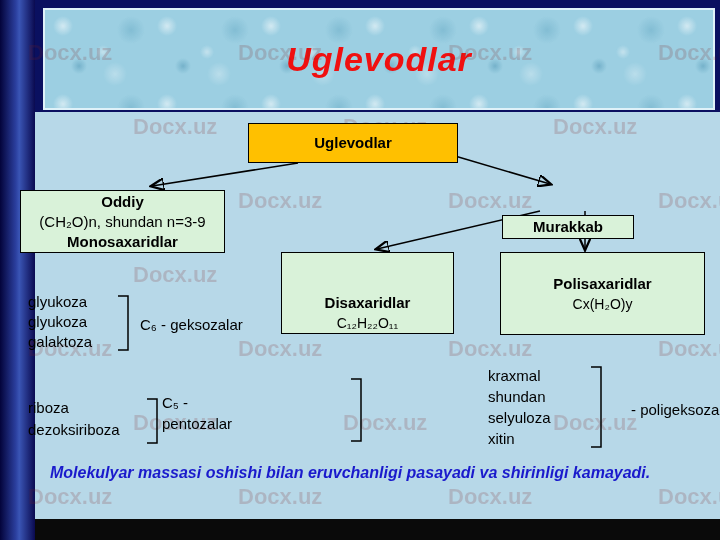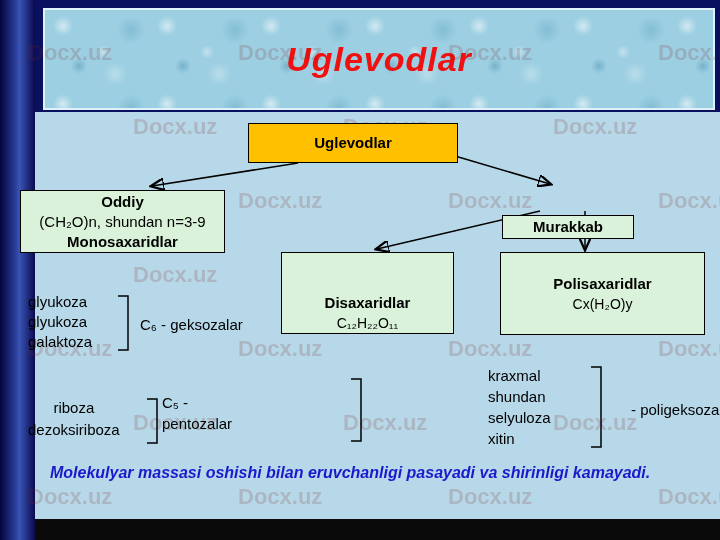--- a/index.html
+++ b/index.html
@@ -56,21 +56,21 @@
     background:var(--accent-orange,#ffc000);font-weight:bold;}
   .box-green{background:var(--box-green,#d9f2d9);}
   .box-simple{left:20px;top:190px;width:205px;height:63px;justify-content:flex-end;}
   .box-complex{left:502px;top:187px;width:132px;height:24px;font-weight:bold;margin-top:28px;}
   .box-disaccharide{left:281px;top:252px;width:173px;height:82px;justify-content:flex-end;}
   .box-polysaccharide{left:500px;top:252px;width:205px;height:83px;}
   .bold{font-weight:bold;}
   .formula{font-size:14px;}
   
   .list{position:absolute;font-size:15px;line-height:20px;white-space:nowrap;}
-  .list-pentoses{line-height:22px;text-align:center;}
+  .list-pentoses{line-height:22px;}
   .list-di,.list-poly{line-height:21px;}
   .bracket-label{position:absolute;font-size:15px;line-height:21px;}
   .label-hexoses{left:140px;top:314px;white-space:nowrap;}
   .label-pentoses{left:162px;top:392px;width:84px;}
   .label-di{left:375px;top:387px;width:88px;word-break:break-all;}
   .label-poly{left:607px;top:399px;white-space:nowrap;margin-left:24px;}
   
   .footer{
     position:absolute;left:50px;top:463px;width:620px;
     text-align:left;font-size:16px;line-height:20px;

